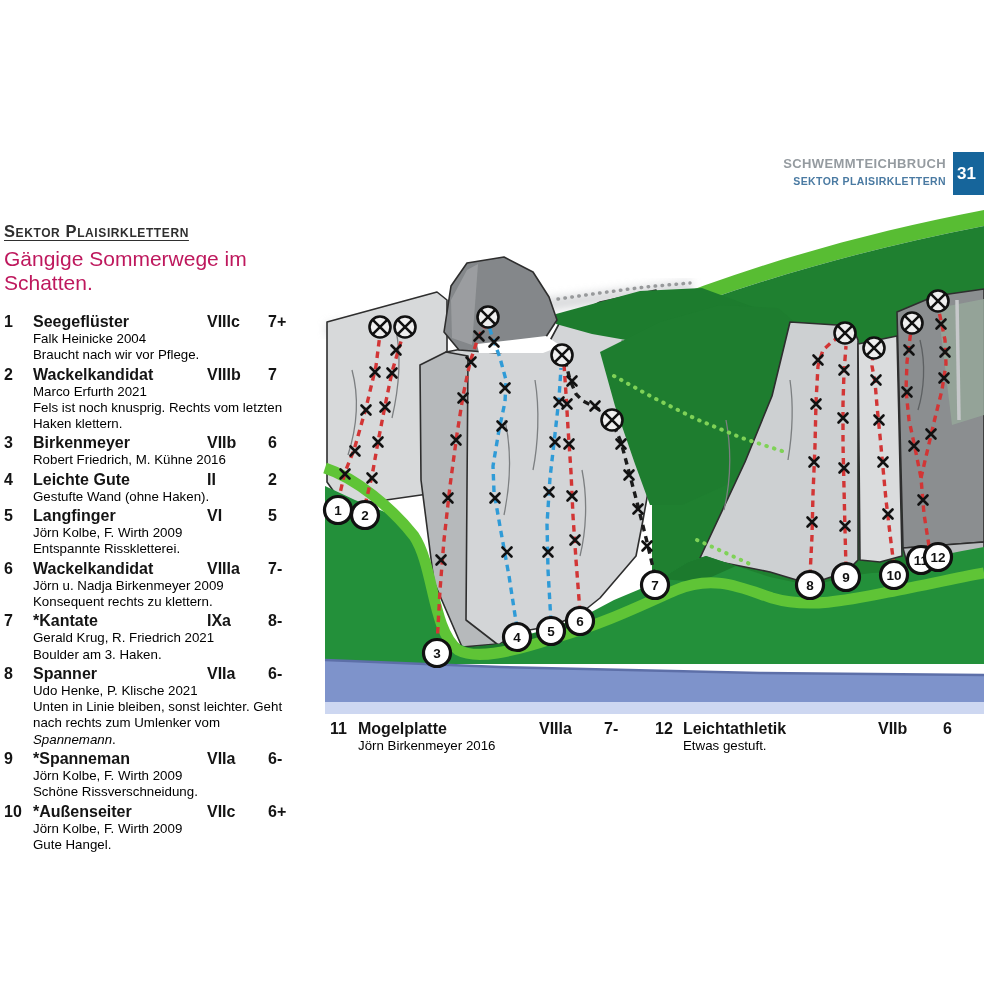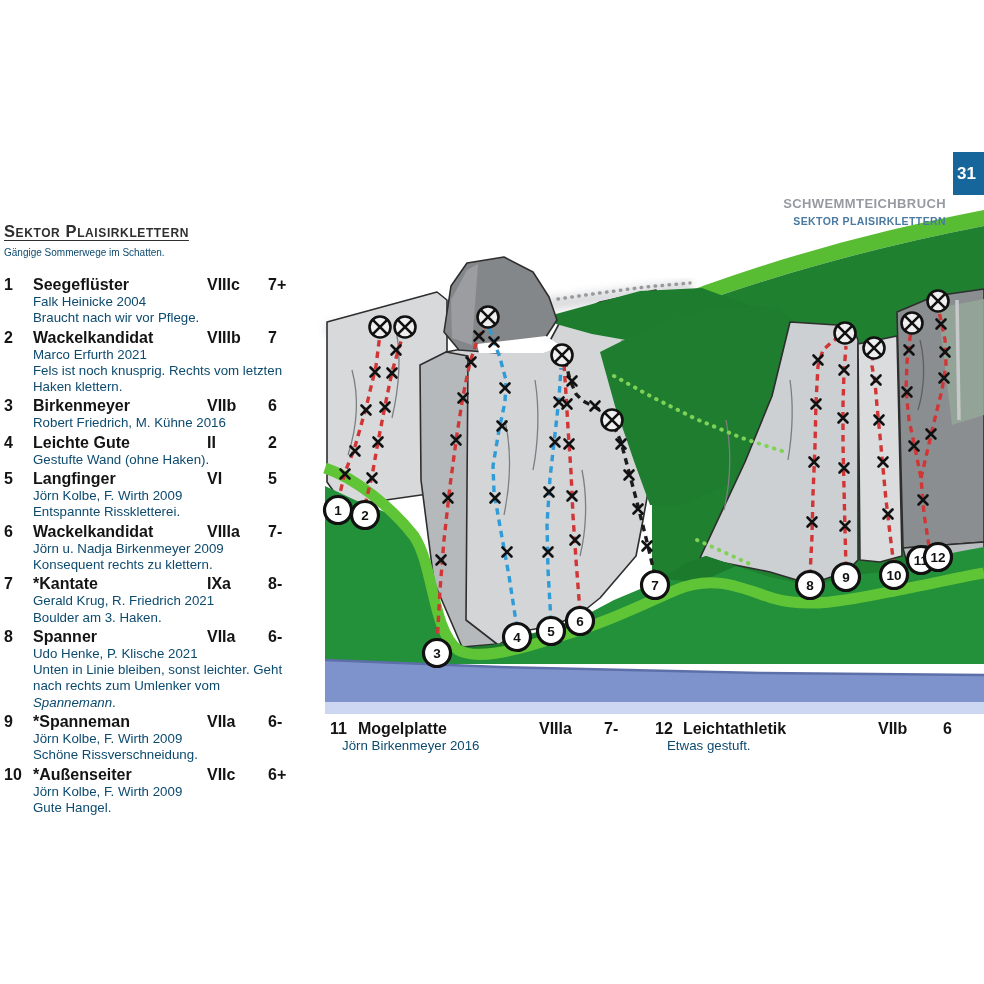--- a/index.html
+++ b/index.html
@@ -3,43 +3,43 @@
 <meta charset="utf-8">
 <style>
   html,body{margin:0;padding:0;}
   body{
     width:984px;height:984px;position:relative;overflow:hidden;
     background:#ffffff;
     font-family:"Liberation Sans","DejaVu Sans",sans-serif;
     color:#1a1a1a;
   }
   
-  .corner-header{position:absolute;top:156px;right:38px;text-align:right;line-height:1.25;margin-top:40px;}
+  .corner-header{position:absolute;top:156px;right:38px;text-align:right;line-height:1.25;}
   .ch-line1{font-size:13px;font-weight:bold;color:#959ba0;letter-spacing:.4px;}
   .ch-line2{font-size:10.5px;font-weight:bold;color:#4a7aa2;letter-spacing:.4px;margin-top:3px;}
   .page-tab{
     position:absolute;top:152px;right:0;width:31px;height:43px;background:#16659b;
     color:#fff;font-weight:bold;font-size:17px;line-height:43px;padding-left:4px;box-sizing:border-box;
     overflow:hidden;white-space:nowrap;
   }
   
   .route-col{position:absolute;left:4px;top:222px;width:302px;}
   .sector-title{
     margin:0;font-size:16.5px;font-weight:bold;color:#2f2f2f;
     font-variant:small-caps;letter-spacing:.6px;
     text-decoration:underline;text-underline-offset:3px;display:inline-block;
   }
-  .sector-sub{font-size:10px;color:#0c4a6e;margin:6px 0 17px 0;}
+  .sector-sub{font-size:21px;color:#be185d;margin:6px 0 17px 0;}
   .route{margin-bottom:1px;}
   .r-head{display:grid;grid-template-columns:29px 1fr 61px 38px;font-weight:bold;font-size:16px;line-height:19px;color:#141414;}
-  .r-det{margin-left:29px;font-size:13.3px;line-height:16.3px;color:#0c4a6e;}
+  .r-det{margin-left:29px;font-size:13.3px;line-height:16.3px;color:#000000;}
   
   .bottom-route{position:absolute;width:312px;}
   .bottom-route .r-head{grid-template-columns:28px 1fr 65px 38px;}
-  .bottom-route .r-det{margin-left:12px;}
+  .bottom-route .r-det{margin-left:28px;}
   #bottom-left{left:330px;top:719px;}
   #bottom-right{left:655px;top:719px;width:326px;}
   
   #topo{position:absolute;left:0;top:0;width:984px;height:984px;}
   .rock{stroke:#2e2e2e;stroke-width:1.6;stroke-linejoin:round;}
   .crack{fill:none;stroke:#7c7f81;stroke-width:1.3;}
   .crack-dk{fill:none;stroke:#5d6062;stroke-width:1.3;}
   .route-line{fill:none;stroke-width:3.4;stroke-dasharray:6.5 5;}
   .dots-gray{fill:none;stroke:#97999b;stroke-width:3.5;stroke-dasharray:.5 6.5;stroke-linecap:round;}
   .dots-green{fill:none;stroke:#7fd257;stroke-width:4;stroke-dasharray:.5 7.5;stroke-linecap:round;}

